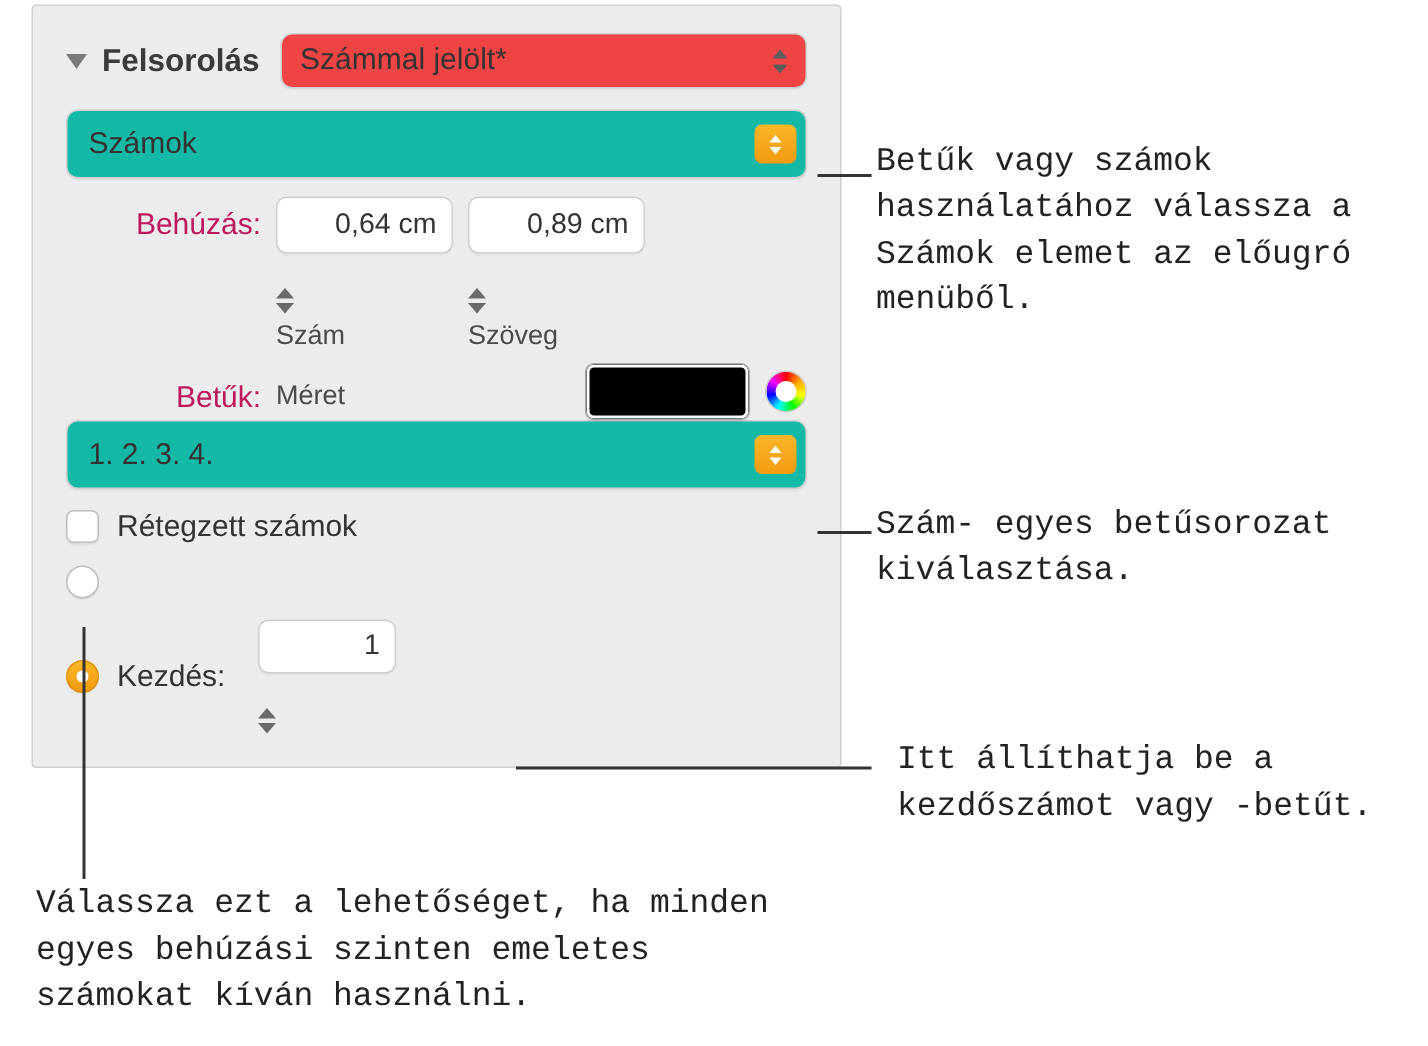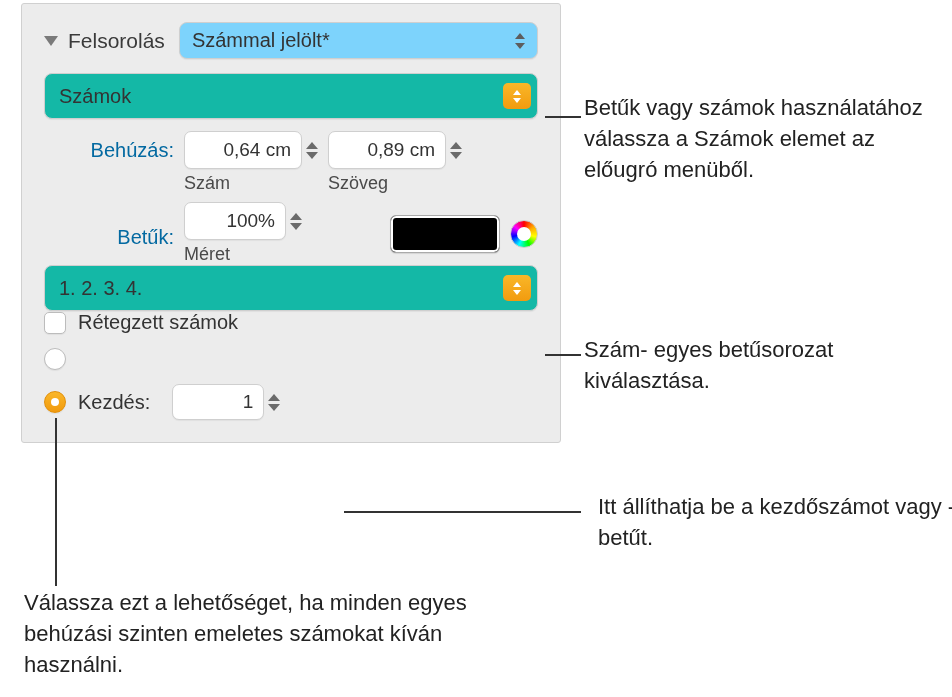--- a/index.html
+++ b/index.html
@@ -27,27 +27,27 @@
     .disclosure {
       width: 0; height: 0;
       border-left: 7px solid transparent;
       border-right: 7px solid transparent;
       border-top: 10px solid #7a7a7a;
       margin-right: 10px;
     }
     .header-label {
       font-size: 21px;
       color: #3a3a3a;
-      font-weight: 400;
+      font-weight: 700;
       margin-right: 14px;
     }
     .dropdown {
       display: flex;
       align-items: center;
-      background: #7dd3fc;
+      background: #ef4444;
       border: 1px solid #cfcfcf;
       border-radius: 8px;
       padding: 6px 12px;
       font-size: 20px;
       color: #333;
       box-shadow: 0 1px 1px rgba(0,0,0,0.05);
     }
     .dropdown .caret {
       margin-left: auto;
       display: flex; flex-direction: column; align-items: center;
@@ -90,29 +90,30 @@
       border-top:5px solid #fff;
     }
     .indent-row {
       display: flex;
       align-items: flex-start;
       gap: 10px;
       margin-top: 12px;
     }
     .indent-label {
       font-size: 20px;
-      color: #0369a1;
+      color: #be185d;
       padding-top: 8px;
       text-align: right;
       width: 130px;
     }
     .stepper {
       display: flex;
-      align-items: center;
-      gap: 4px;
+      align-items: flex-start;
+      gap: 23px;
+      flex-direction: column;
     }
     .stepper-input {
       background: #fff;
       border: 1px solid #cfcfcf;
       border-radius: 7px;
       padding: 7px 10px;
       font-size: 19px;
       color: #333;
       text-align: right;
       width: 118px;
@@ -150,21 +151,21 @@
       width: 28px; height: 28px;
       border-radius: 50%;
       background: conic-gradient(red, orange, yellow, lime, cyan, blue, magenta, red);
       border: 1px solid #ccc;
       position: relative;
     }
     .color-wheel::after {
       content:''; position:absolute; inset:6px; background:#fff; border-radius:50%;
     }
     .checkbox-row {
-      display: flex; align-items: center; gap: 12px; 
+      display: flex; gap: 12px; margin-top: 14px;
     }
     .checkbox {
       width: 22px; height: 22px; background:#fff; border:1px solid #bcbcbc;
       border-radius:5px; box-shadow: 0 1px 1px rgba(0,0,0,0.06), inset 0 1px 0 #fff;
     }
     .radio-row {
       display: flex; align-items: center; gap: 12px; margin-top: 14px;
     }
     .radio {
       width: 22px; height: 22px; border-radius:50%;
@@ -184,20 +185,21 @@
       padding:6px 10px;font-size:19px;text-align:right;width:92px;
       box-shadow: 0 1px 1px rgba(0,0,0,0.05);
     }
 
     
     .callout {
       position: absolute;
       font-size: 22px;
       line-height: 1.4;
       color: #222;
+      font-family: Liberation Mono, monospace;
     }
     .callout-line {
       position:absolute; background:#333; height:2px;
     }
     .callout-vline {
       position:absolute; background:#333; width:2px;
     }
   </style>
 </head>
 <body>
@@ -244,27 +246,20 @@
             <div class="down"></div>
         </div>
       </div>
       <div class="sublabel">Szöveg</div>
     </div>
   </div>
 
   <div class="szam-row">
     <div class="indent-label" style="padding-top:8px">Betűk:</div>
     <div class="stepper-group">
-      <div class="stepper">
-        <div class="stepper-input" style="width:102px">100%</div>
-        <div class="stepper-buttons">
-          <div class="up"></div>
-            <div class="down"></div>
-        </div>
-      </div>
       <div class="sublabel">Méret</div>
     </div>
     <div style="flex:1"></div>
     <div class="color-well"></div>
     <div class="color-wheel"></div>
   </div>
 
   <div style="margin-top:0">
     <div class="dropdown-orange">
       <span>1. 2. 3. 4.</span>

